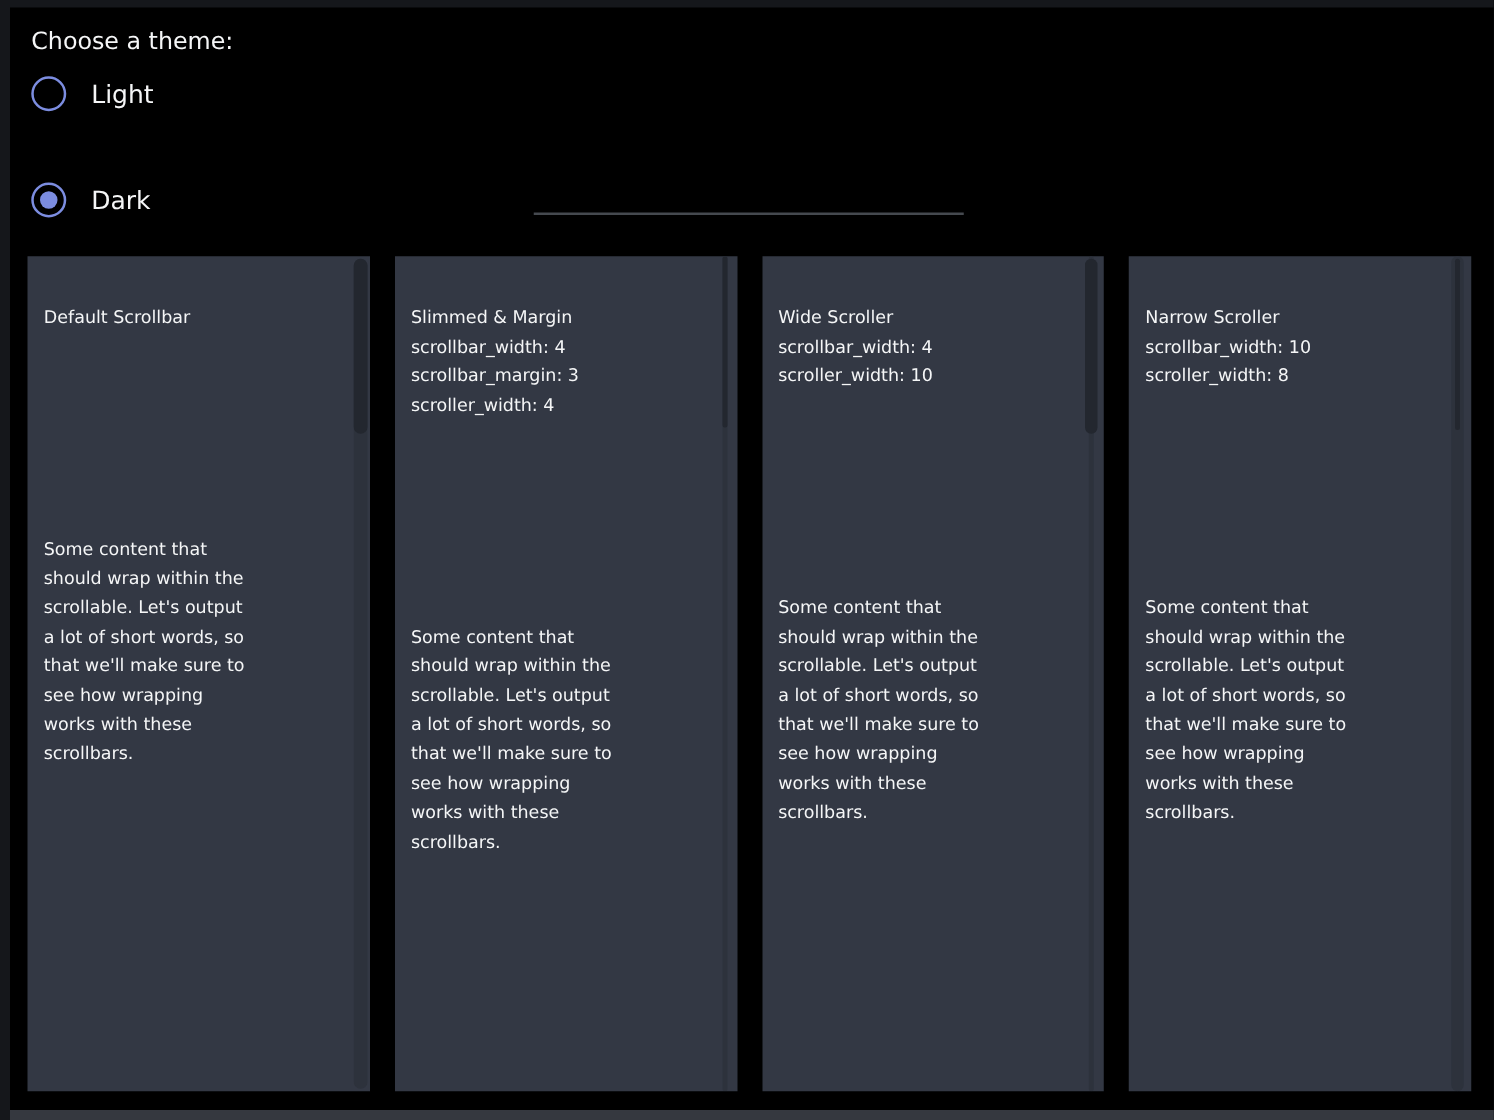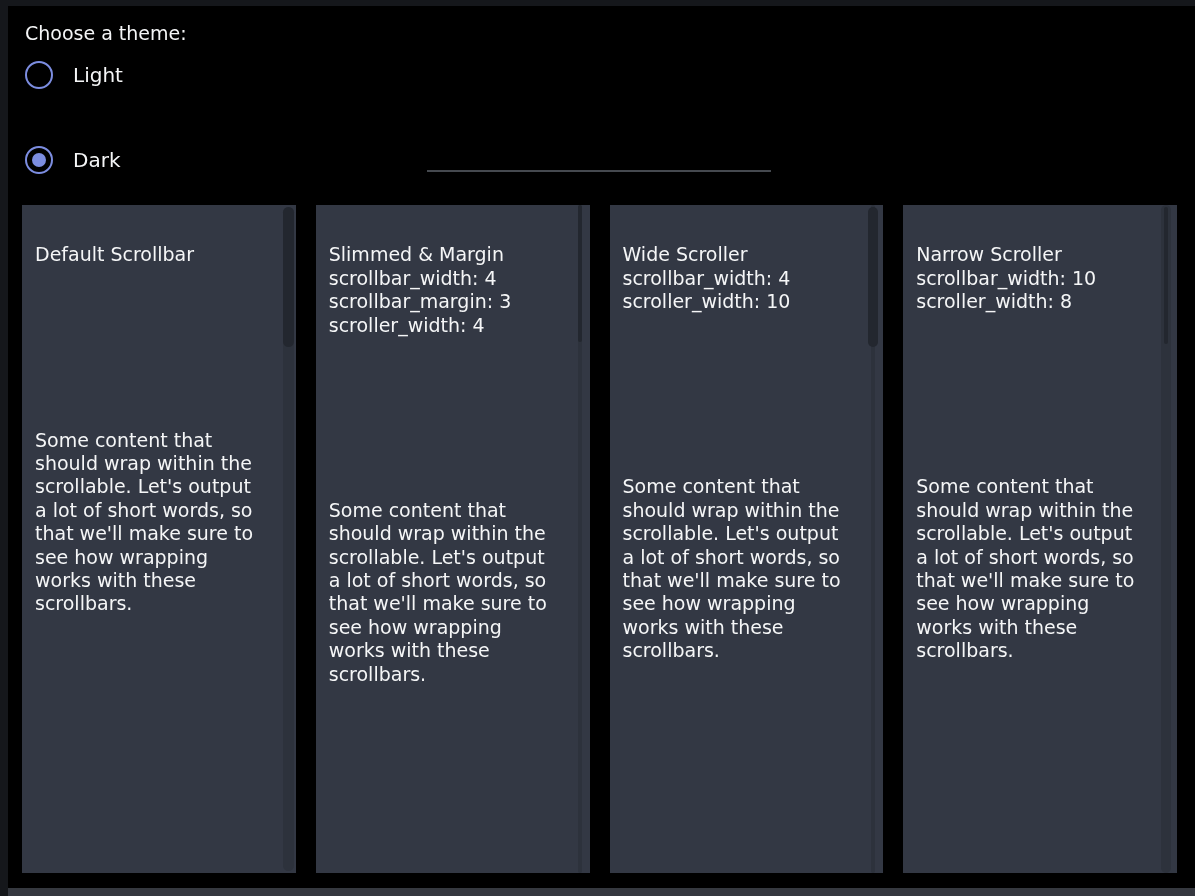--- a/index.html
+++ b/index.html
@@ -73,21 +73,21 @@
     flex: 1 1 0;
     position: relative;
     background: #333844;
     overflow: hidden;
   }
   .panel-text {
     position: absolute;
     left: 13px; top: 15px;
     right: 24px;
     color: #f5f6f7;
-    font-size: 19px;
+    font-size: 14px;
     line-height: 23.4px;
     white-space: pre-line;
   }
   .panel-gap { height: 115px; }
   .sb-track, .sb-thumb { position: absolute; }
   .sb-track { background: #2d323c; }
   .sb-thumb { background: #23272f; }
   
   .p1 .sb-track { right: 2px; top: 2px; bottom: 2px; width: 11px; border-radius: 6px; }
   .p1 .sb-thumb { right: 2px; top: 2px; height: 140px; width: 11px; border-radius: 6px; }

